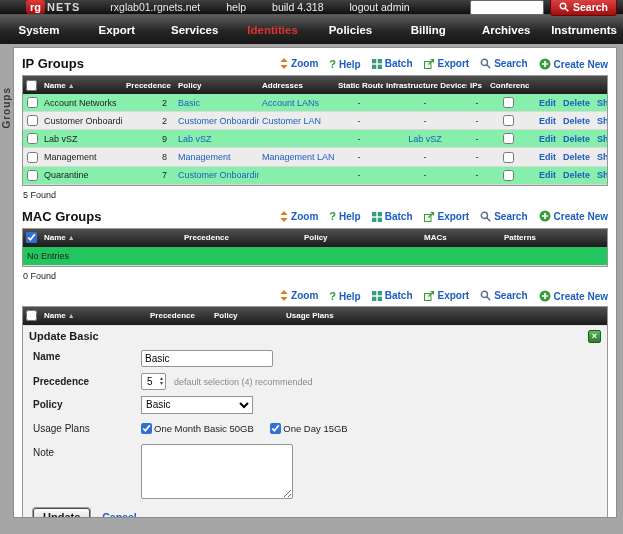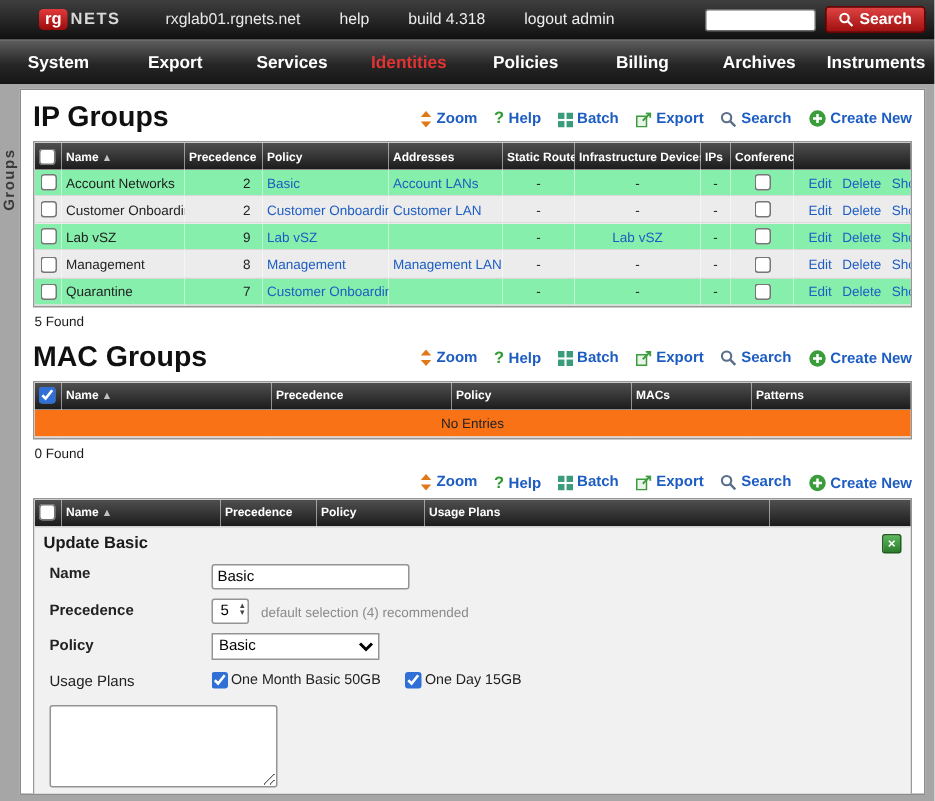--- a/index.html
+++ b/index.html
@@ -1,20 +1,20 @@
 <!DOCTYPE html>
 <html><head>
 <meta charset="utf-8">
 <style>
   *{margin:0;padding:0;box-sizing:border-box}
   html,body{width:623px;height:534px}
   body{font-family:"Liberation Sans",sans-serif;background:#a6a6a6;overflow:hidden}
 
   
-  .topbar{height:26px;background:linear-gradient(#3f3f3f,#101010);display:flex;align-items:center;padding:0 6px;color:#e8e8e8}
+  .topbar{height:14px;background:linear-gradient(#3f3f3f,#101010);display:flex;align-items:center;padding:0 6px;color:#e8e8e8}
   .logo{display:flex;align-items:center;gap:2px;margin-left:20px}
   .logo-rg{background:linear-gradient(#e23a3a,#9c0b0b);color:#fff;font-weight:bold;font-size:11px;padding:1px 4px;border-radius:3px}
   .logo-nets{color:#d8d8d8;font-weight:bold;font-size:11px;letter-spacing:1px}
   .host{font-size:10.5px;margin-left:30px}
   .tb-item{font-size:10.5px;margin-left:26px;color:#eee;text-decoration:none}
   .tb-search{width:74px;height:15px;margin-left:auto;border:1px solid #6a6a6a;border-radius:2px;font-size:10px;padding:0 3px}
   .tb-search-btn{display:flex;align-items:center;gap:4px;background:linear-gradient(#e04343,#a00f0f);color:#fff;font-weight:bold;font-size:10.5px;border:1px solid #6d0000;border-radius:3px;height:18px;padding:0 8px;margin-left:6px;cursor:pointer}
 
   
   .menubar{height:30px;background:linear-gradient(#5d5d5d,#262626 55%,#161616);display:flex;align-items:center;border-top:1px solid #555}
@@ -22,40 +22,40 @@
   .menu-item.active{color:#e23333}
 
   
   .page{display:flex;height:478px;padding:3px 6px 4px 0}
   .side-strip{width:13px;position:relative}
   .vert-label{position:absolute;top:40px;left:1px;writing-mode:vertical-rl;transform:rotate(180deg);font-size:10px;font-weight:bold;color:#3a3a3a;letter-spacing:1px}
   .panel{flex:1;background:#fff;border:1px solid #8c8c8c;padding:5px 8px;overflow:hidden}
 
   
   .section-head{display:flex;align-items:center;margin:3px 0 4px}
-  .section-title{font-size:19px;font-weight:bold;color:#101010}
+  .section-title{font-size:13px;font-weight:bold;color:#101010}
   .toolbar{margin-left:auto;display:flex;gap:11px;align-items:center}
   .tool{display:flex;align-items:flex-end;gap:3px;color:#1d5dc2;font-weight:bold;font-size:10px;text-decoration:none;cursor:pointer}
   .qmark{color:#2f9a2f;font-weight:bold;font-size:11px}
 
   .tblwrap{border:1px solid #979797}
   table.grid{width:100%;border-collapse:collapse;table-layout:fixed}
   .grid thead th{background:linear-gradient(#505050,#1b1b1b);color:#fff;font-size:8px;font-weight:bold;text-align:left;padding:3.5px 3px;white-space:nowrap;overflow:hidden}
   .grid td{font-size:9px;color:#222;padding:3px 3px;border-bottom:1px solid #d9d9d9;white-space:nowrap;overflow:hidden}
   tr.odd{background:#86efac}
   tr.even{background:#ececec}
   .sort{color:#c2c2c2;font-size:7px;margin-left:2px}
   a.lnk{color:#1d5dc2;text-decoration:none;cursor:pointer}
   .num{text-align:right;padding-right:8px !important}
   .center{text-align:center}
   .actions{text-align:right}
-  .actions a{color:#1d5dc2;font-weight:normal;text-decoration:none;margin-left:7px;cursor:pointer}
+  .actions a{color:#1d5dc2;font-weight:bold;text-decoration:none;margin-left:7px;cursor:pointer}
   .cbcell{text-align:center}
   input[type=checkbox]{width:11px;height:11px;vertical-align:middle;accent-color:#2f6fd6}
-  .no-entries{text-align:center;color:#555;background:#f97316;padding:4px !important}
+  .no-entries{color:#555;background:#22c55e;padding:4px !important}
   .found{font-size:9px;color:#1a1a1a;margin:4px 0 9px;padding-left:1px}
 
   
   .form-box{background:#f1f1f1;border-top:1px solid #e0e0e0}
   .form-head{display:flex;align-items:center;padding:4px 6px 2px;font-weight:bold;font-size:11px;color:#1a1a1a}
   .close-btn{margin-left:auto;width:13px;height:13px;background:linear-gradient(#5db85d,#2c7c2c);border:1px solid #1f5e1f;border-radius:2px;color:#fff;font-size:9px;line-height:11px;text-align:center;font-weight:bold;cursor:pointer}
   .form-row{display:flex;align-items:flex-start;padding:3px 6px 3px 10px}
   .form-label{width:108px;font-size:10px;color:#222;padding-top:3px;flex-shrink:0}
   .form-label.b{font-weight:bold}
   .field input[type=text]{width:132px;height:17px;border:1px solid #949494;border-radius:2px;font-size:10px;padding:0 3px}
@@ -428,20 +428,21 @@
                 <input type="checkbox" checked="" style="">
                 <span>One Month Basic 50GB</span>
               </label>
             <label class="cb-opt">
                 <input type="checkbox" checked="" style="">
                 <span>One Day 15GB</span>
               </label>
           </span>
         </div>
         <div class="form-row">
+          <span class="form-label">Note</span>
           <textarea style=""></textarea>
         </div>
         <div class="form-foot">
           <button class="update-btn">Update</button>
           <a class="cancel">Cancel</a>
         </div>
       </div>
 
     </div>
 

